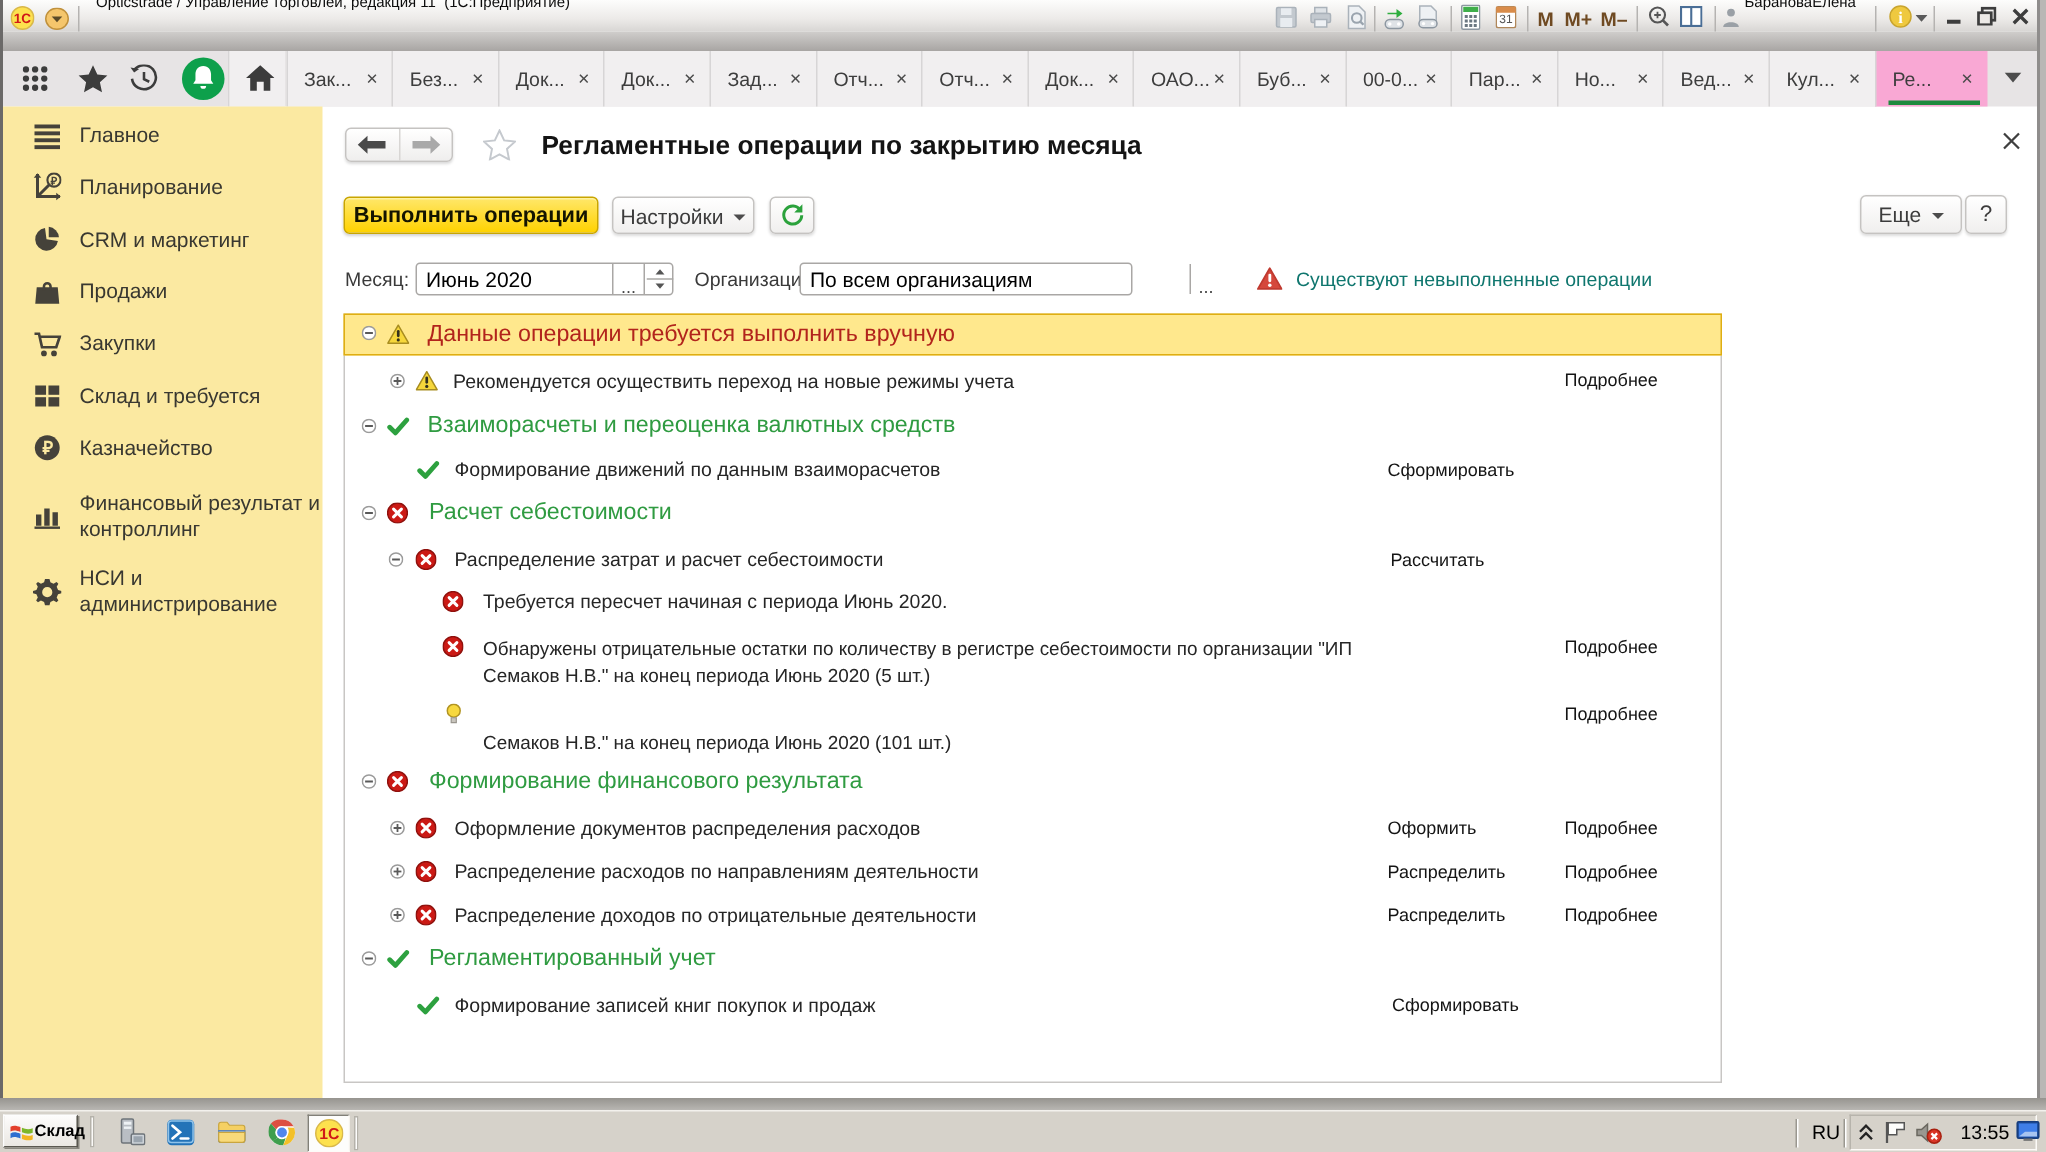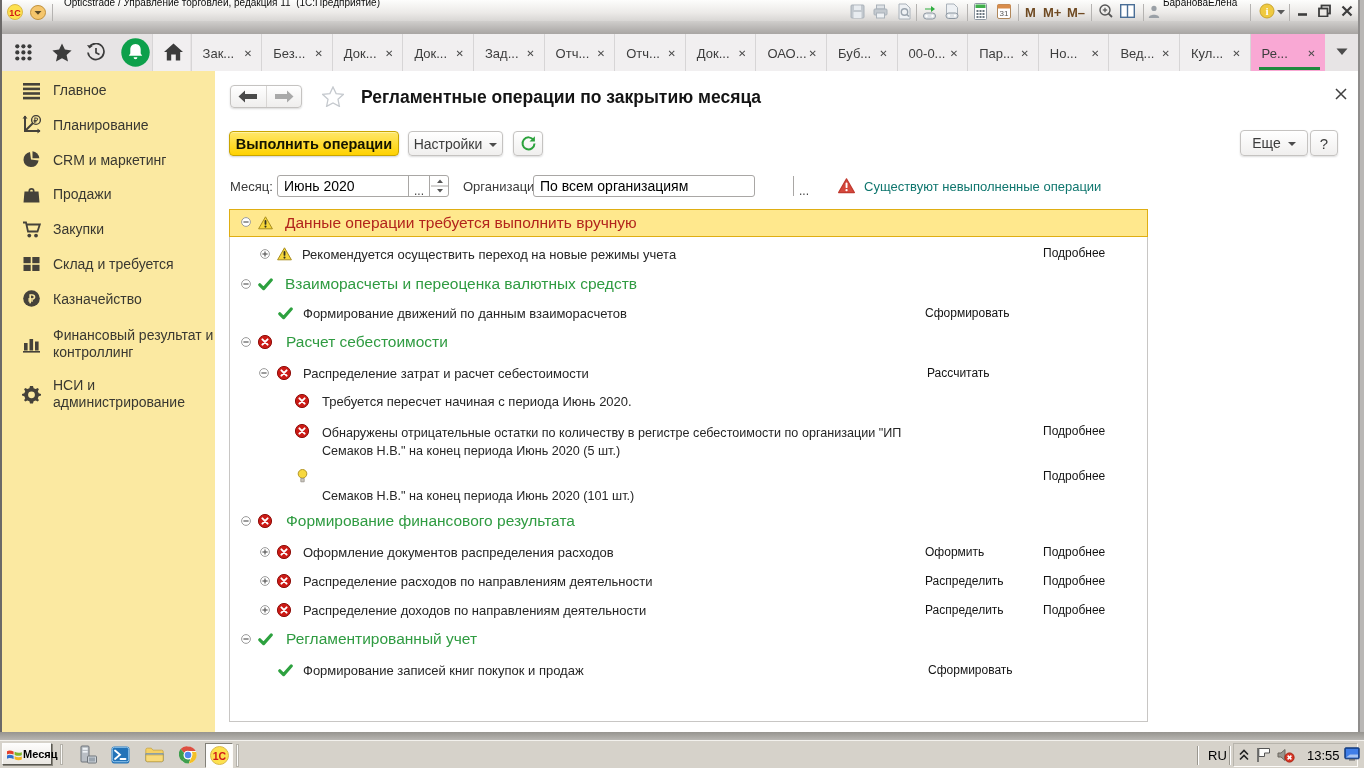--- a/index.html
+++ b/index.html
@@ -469,21 +469,21 @@
 <div class="a lnk vc" style="left:813.0px;top:371.0px;white-space:nowrap">Подробнее</div>
 <svg class="a" style="left:29.5px;top:395.0px" width="10" height="10">
         <circle cx="5" cy="5" r="4.4" fill="#fff" stroke="#9b9b9b"></circle>
         <line x1="2.4" y1="5" x2="7.6" y2="5" stroke="#5a5a5a" stroke-width="1.2"></line>
         <line x1="5" y1="2.4" x2="5" y2="7.6" stroke="#5a5a5a" stroke-width="1.2"></line>
       </svg>
 <svg class="a" style="left:47.0px;top:393.0px" width="14" height="14">
         <circle cx="7" cy="7" r="6.6" fill="#cb1a15" stroke="#8f110d"></circle>
         <path d="M4.4 4.4 L9.6 9.6 M9.6 4.4 L4.4 9.6" stroke="#fff" stroke-width="2" stroke-linecap="round"></path>
       </svg>
-<div class="a trtx vc" style="left:73.0px;top:400.0px;white-space:nowrap">Распределение доходов по направлениям деятельности</div>
+<div class="a trtx vc" style="left:73.0px;top:400.0px;white-space:nowrap">Распределение доходов по отрицательные деятельности</div>
 <div class="a lnk vc" style="left:695.0px;top:400.0px;white-space:nowrap">Распределить</div>
 <div class="a lnk vc" style="left:813.0px;top:400.0px;white-space:nowrap">Подробнее</div>
 <svg class="a" style="left:10.8px;top:424.0px" width="10" height="10">
         <circle cx="5" cy="5" r="4.4" fill="#fff" stroke="#9b9b9b"></circle>
         <line x1="2.4" y1="5" x2="7.6" y2="5" stroke="#5a5a5a" stroke-width="1.2"></line>
       </svg>
 <svg class="a" style="left:27.5px;top:422.5px" width="15" height="13">
         <path d="M1.8 6.8 L5.6 10.6 L13.2 2" fill="none" stroke="#2da13f" stroke-width="3.2" stroke-linecap="round" stroke-linejoin="round"></path>
       </svg>
 <div class="a sect vc" style="left:56.0px;top:429.0px;white-space:nowrap">Регламентированный учет</div>
@@ -496,21 +496,21 @@
 <div class="a" id="rbord"></div>
 <div class="a" id="bbord"></div>
 <div class="a" id="task">
       <div class="a" style="left:2px;top:2px;width:50px;height:22px;background:linear-gradient(#fdfcfb,#eae7e2);border:1px solid;border-color:#fdfdfd #5a5850 #5a5850 #fdfdfd;box-shadow:1px 1px 0 #8a877f">
 <svg style="position:absolute;left:3px;top:3px" width="17" height="16" viewBox="0 0 17 16">
           <path d="M1 4.2 C3 3 5 3.4 7.6 4.4 L7.6 7.6 C5 6.6 3 6.2 1 7.4 Z" fill="#e3402c"></path>
           <path d="M8.6 4.8 C11 5.8 13 6.2 15.8 5.2 L15.8 8.2 C13 9.2 11 8.8 8.6 7.9 Z" fill="#7db72a"></path>
           <path d="M1 8.6 C3 7.4 5 7.8 7.6 8.8 L7.6 12 C5 11 3 10.6 1 11.8 Z" fill="#2e6fd0"></path>
           <path d="M8.6 9.2 C11 10.2 13 10.6 15.8 9.6 L15.8 12.6 C13 13.6 11 13.2 8.6 12.3 Z" fill="#f3b521"></path>
         </svg>
-<div style="position:absolute;left:20px;top:50%;transform:translateY(-50%);font-size:11px;font-weight:bold;color:#000">Месяц</div>
+<div style="position:absolute;left:20px;top:50%;transform:translateY(-50%);font-size:11px;font-weight:bold;color:#000">Склад</div>
       </div>
 <div class="a" style="left:60px;top:3px;width:3px;height:21px;background:#fbfaf8;border:1px solid #b5b2aa"></div>
 <svg class="a" style="left:78px;top:4px" width="19" height="20">
         <rect x="3" y="1" width="8" height="16" rx="1" fill="#b9bec4" stroke="#6e747a"></rect>
         <rect x="4.6" y="2.8" width="5" height="2" fill="#eef2f5"></rect>
         <rect x="4.6" y="6" width="5" height="1.6" fill="#eef2f5"></rect>
         <rect x="9.5" y="11" width="9" height="7" rx="1" fill="#cdd3d9" stroke="#6e747a"></rect>
         <rect x="11" y="12.5" width="6" height="4" fill="#9aa4ae"></rect>
       </svg>
 <svg class="a" style="left:111px;top:5px" width="19" height="18">

